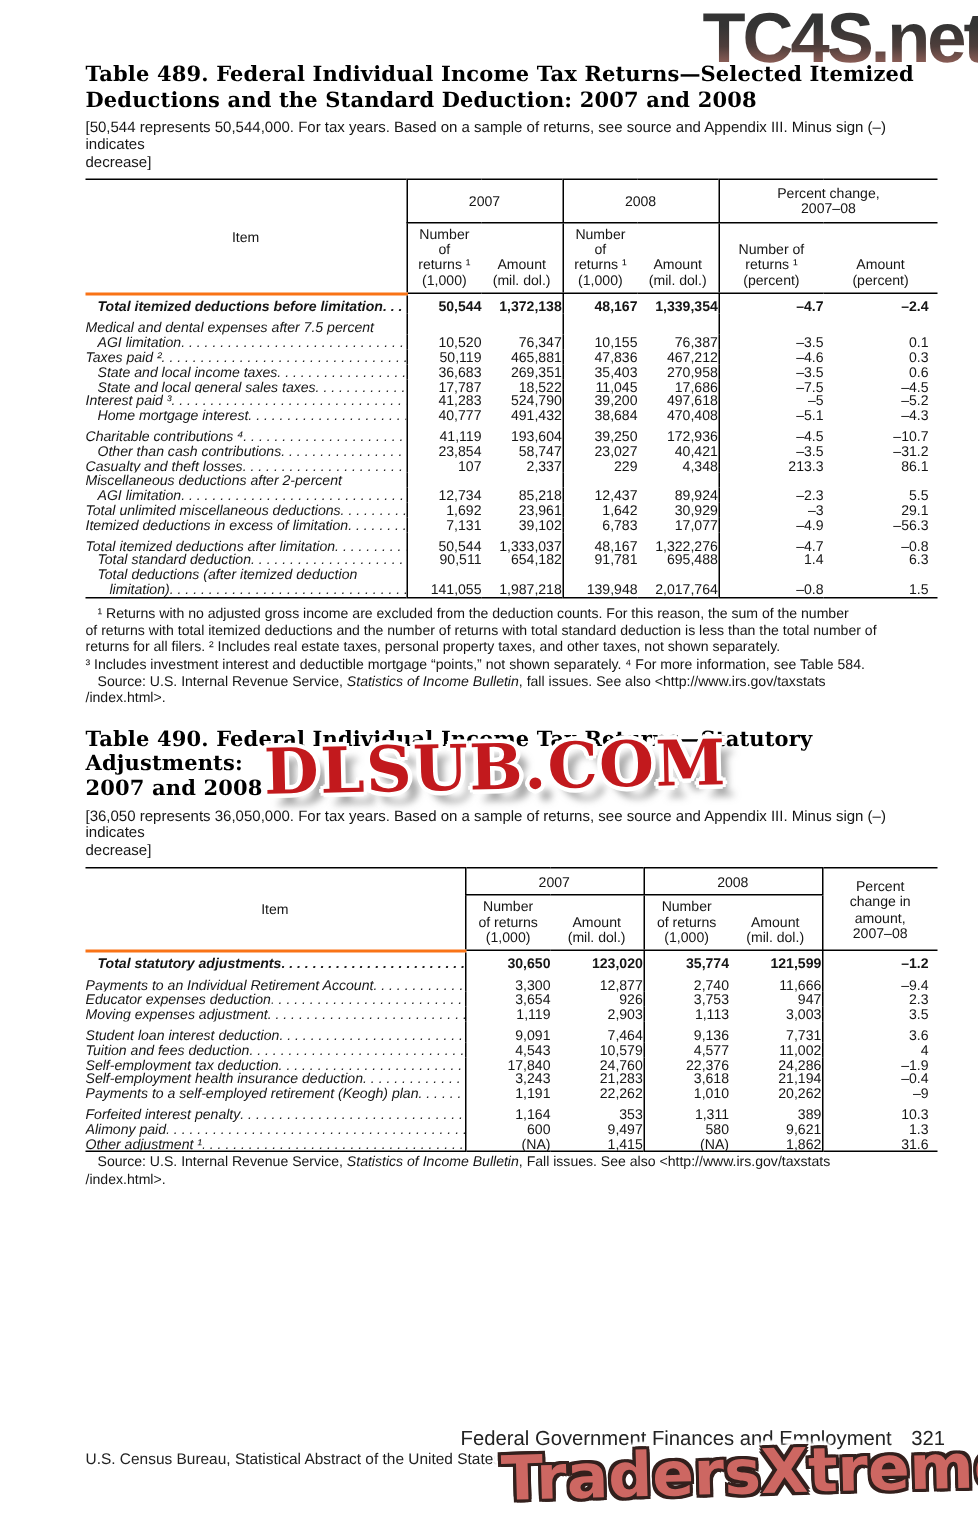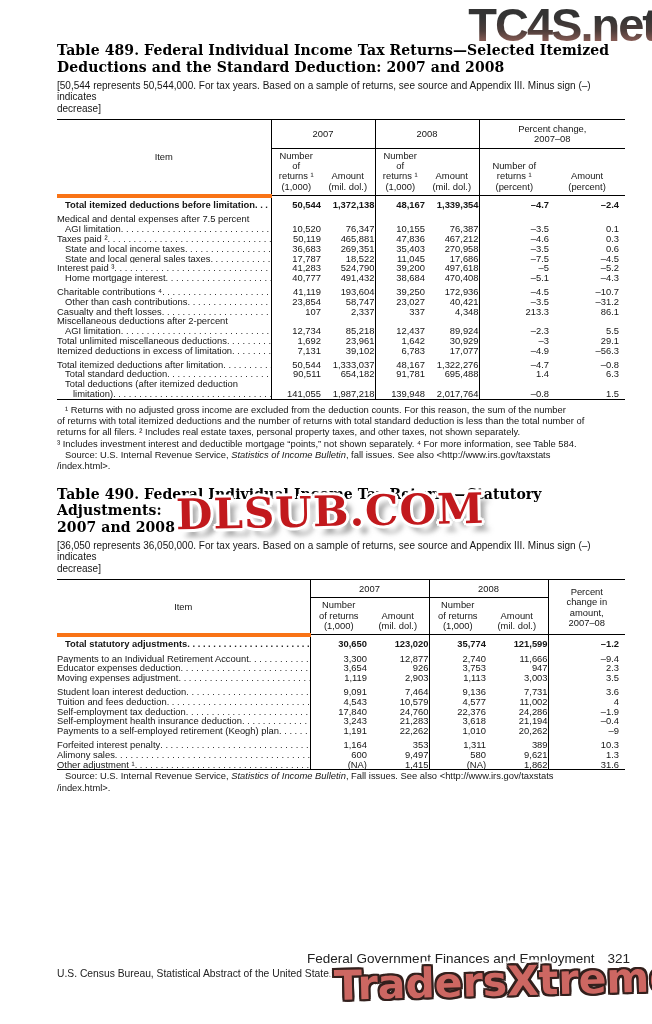--- a/index.html
+++ b/index.html
@@ -17,29 +17,29 @@
   }
   .tbl-note { font-size: 10px; line-height: 11.3px; white-space: pre-line; margin-bottom: 5px; }
   .datatable {
     border-collapse: collapse; table-layout: fixed; width: 568px;
     border-top: 1.5px solid #000; border-bottom: 1.5px solid #000; font-size: 9.4px;
   }
   .datatable th { font-weight: normal; }
   .th-grp { text-align: center; vertical-align: middle; padding: 4px 2px 3px; border-bottom: 1px solid #000; line-height: 10.5px; }
   .th-tall { vertical-align: middle; }
   .th-sub { text-align: center; vertical-align: bottom; padding: 2px 3px 3px; border-bottom: 1px solid #000; line-height: 10.3px; }
-  .th-item { vertical-align: middle; border-bottom: 4px solid #f97316; }
+  .th-item { vertical-align: middle; border-bottom: 2px solid #f97316; }
   .vr { border-left: 1px solid #000; }
   .datatable td { vertical-align: bottom; line-height: 9.8px; padding: 0; }
   .td-val { text-align: right; padding-right: 8px; }
   td.td-val:last-child { padding-right: 6px; }
   tr.gap td { padding-top: 4px; }
   tr.bold { font-weight: bold; }
   tr.bold td { padding-top: 2px; padding-bottom: 1px; }
-  .lead { display: flex; align-items: flex-start; overflow: hidden; }
+  .lead { display: flex; align-items: flex-start; overflow: hidden; font-style: italic; }
   .txt { white-space: nowrap; flex: 0 0 auto; }
   .dots { flex: 1 1 auto; overflow: hidden; white-space: nowrap; color: #222; }
   .dots::before { content: " . . . . . . . . . . . . . . . . . . . . . . . . . . . . . . . . . . . . . . . . . . . . . . . . . . . . . . . . . . . . . . . ."; }
   .td-item { padding-left: 1px; }
   .fn { font-size: 9.4px; line-height: 11.3px; white-space: pre-line; text-indent: 8px; margin-top: 4px; }
   .fn-src { font-size: 9.4px; line-height: 11.3px; text-indent: 8px; }
   .fn-src .tail { display: block; text-indent: 0; }
   .fn-src em { }
   .sec-490 { margin-top: 14px; }
   .running { position: absolute; top: 951px; right: 22px; font-size: 13.5px; color: #222; }
@@ -252,21 +252,21 @@
               </tr>
               <tr>
                 <td class="td-item">
                   <div class="lead">
                     <span class="txt" style="padding-left: 0px;">Casualty and theft losses</span>
                     <span class="dots"></span>
                   </div>
                 </td>
                 <td class="td-val vr">107</td>
                 <td class="td-val">2,337</td>
-                <td class="td-val vr">337</td>
+                <td class="td-val vr">229</td>
                 <td class="td-val">4,348</td>
                 <td class="td-val vr">213.3</td>
                 <td class="td-val">86.1</td>
               </tr>
               <tr>
                 <td class="td-item">
                   <div class="lead">
                     <span class="txt" style="padding-left: 0px;">Miscellaneous deductions after 2-percent</span>
                   </div>
                 </td>
@@ -540,21 +540,21 @@
                 </td>
                 <td class="td-val vr">1,164</td>
                 <td class="td-val">353</td>
                 <td class="td-val vr">1,311</td>
                 <td class="td-val">389</td>
                 <td class="td-val vr">10.3</td>
               </tr>
               <tr>
                 <td class="td-item">
                   <div class="lead">
-                    <span class="txt" style="padding-left: 0px;">Alimony sales</span>
+                    <span class="txt" style="padding-left: 0px;">Alimony paid</span>
                     <span class="dots"></span>
                   </div>
                 </td>
                 <td class="td-val vr">600</td>
                 <td class="td-val">9,497</td>
                 <td class="td-val vr">580</td>
                 <td class="td-val">9,621</td>
                 <td class="td-val vr">1.3</td>
               </tr>
               <tr>

